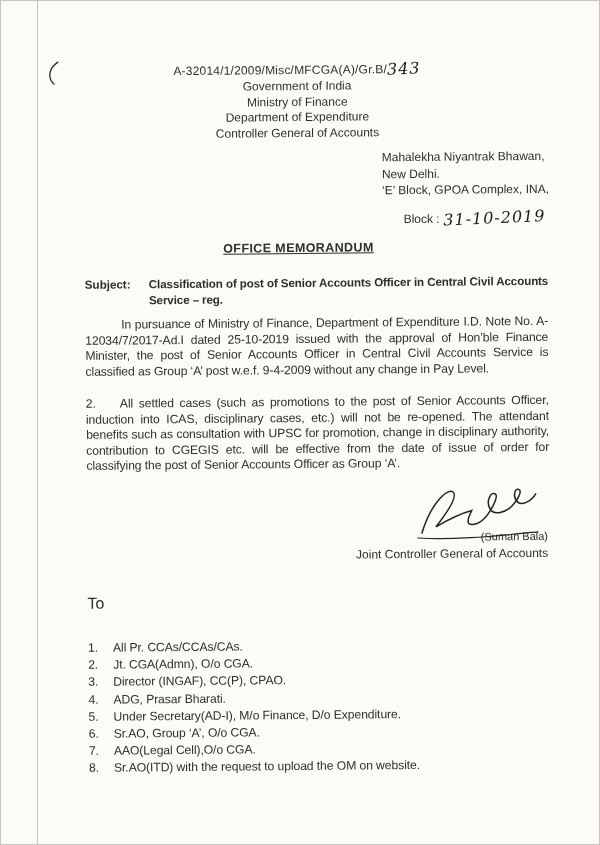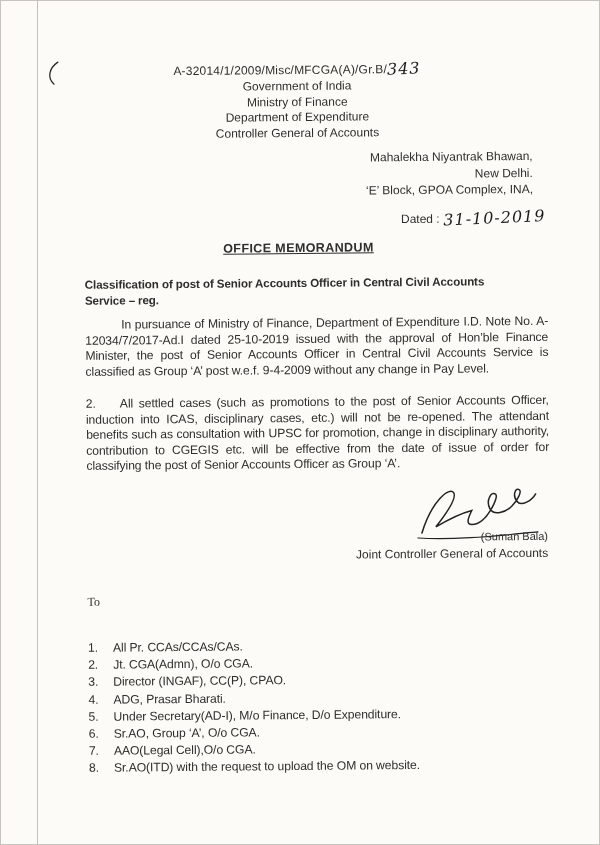--- a/index.html
+++ b/index.html
@@ -52,22 +52,22 @@
   }
   .org-block {
     position: absolute;
     top: 78px; left: 0; width: 100%;
     text-align: center;
     font-size: 12px;
     line-height: 15.5px;
   }
   .address-block {
     position: absolute;
-    top: 149px; right: 64px;
-    text-align: right;
+    top: 149px; right: 48px;
+    text-align: left;
     font-size: 12px;
     line-height: 16.5px;
   }
   .dated-line {
     position: absolute;
     top: 208px; right: 52px;
     font-size: 12px;
   }
   .memo-title {
     position: absolute;
@@ -111,22 +111,21 @@
     font-size: 11px;
   }
   .sign-title {
     position: absolute;
     top: 547px; right: 52px;
     font-size: 12px;
   }
   .to-label {
     position: absolute;
     top: 592px; left: 85px;
-    font-size: 12px;
-    font-family: Liberation Serif, serif;
+    font-size: 16px;
   }
   .recipients {
     position: absolute;
     top: 637px; left: 85px;
     font-size: 12.2px;
     line-height: 17.2px;
     letter-spacing: -0.1px;
   }
   .recipient-row { display: flex; }
   .recipient-num { flex: none; width: 25px; }
@@ -154,27 +153,28 @@
       <div>Controller General of Accounts</div>
     </div>
 
     <div class="address-block">
       <div>Mahalekha Niyantrak Bhawan,</div>
       <div>New Delhi.</div>
       <div>‘E’ Block, GPOA Complex, INA,</div>
     </div>
 
     <div class="dated-line">
-      <span>Dated :</span>
+      <span>Block :</span>
       <span class="hand">31-10-2019</span>
     </div>
 
     <div class="memo-title">OFFICE MEMORANDUM</div>
 
     <div class="subject-row">
+      <div class="subject-label">Subject:</div>
       <div class="subject-text">Classification of post of Senior Accounts Officer in Central Civil Accounts Service  – reg.</div>
     </div>
 
     <div class="para para1">In pursuance of Ministry of Finance, Department of Expenditure I.D. Note No. A-12034/7/2017-Ad.I dated 25-10-2019 issued with the approval of Hon’ble Finance Minister, the post of Senior Accounts Officer in Central Civil Accounts Service is classified as Group ‘A’ post w.e.f. 9-4-2009 without any change in Pay Level.</div>
 
     <div class="para para2">
       <span class="pnum">2.</span><span>All settled cases (such as promotions to the post of Senior Accounts Officer, induction into ICAS, disciplinary cases, etc.) will not be re-opened. The attendant benefits such as consultation with UPSC for promotion, change in disciplinary authority, contribution to CGEGIS etc. will be effective from the date of issue of order for classifying the post of Senior Accounts Officer as Group ‘A’.</span>
     </div>
 
     <svg class="signature-svg" width="132" height="62" viewBox="0 0 132 62">

